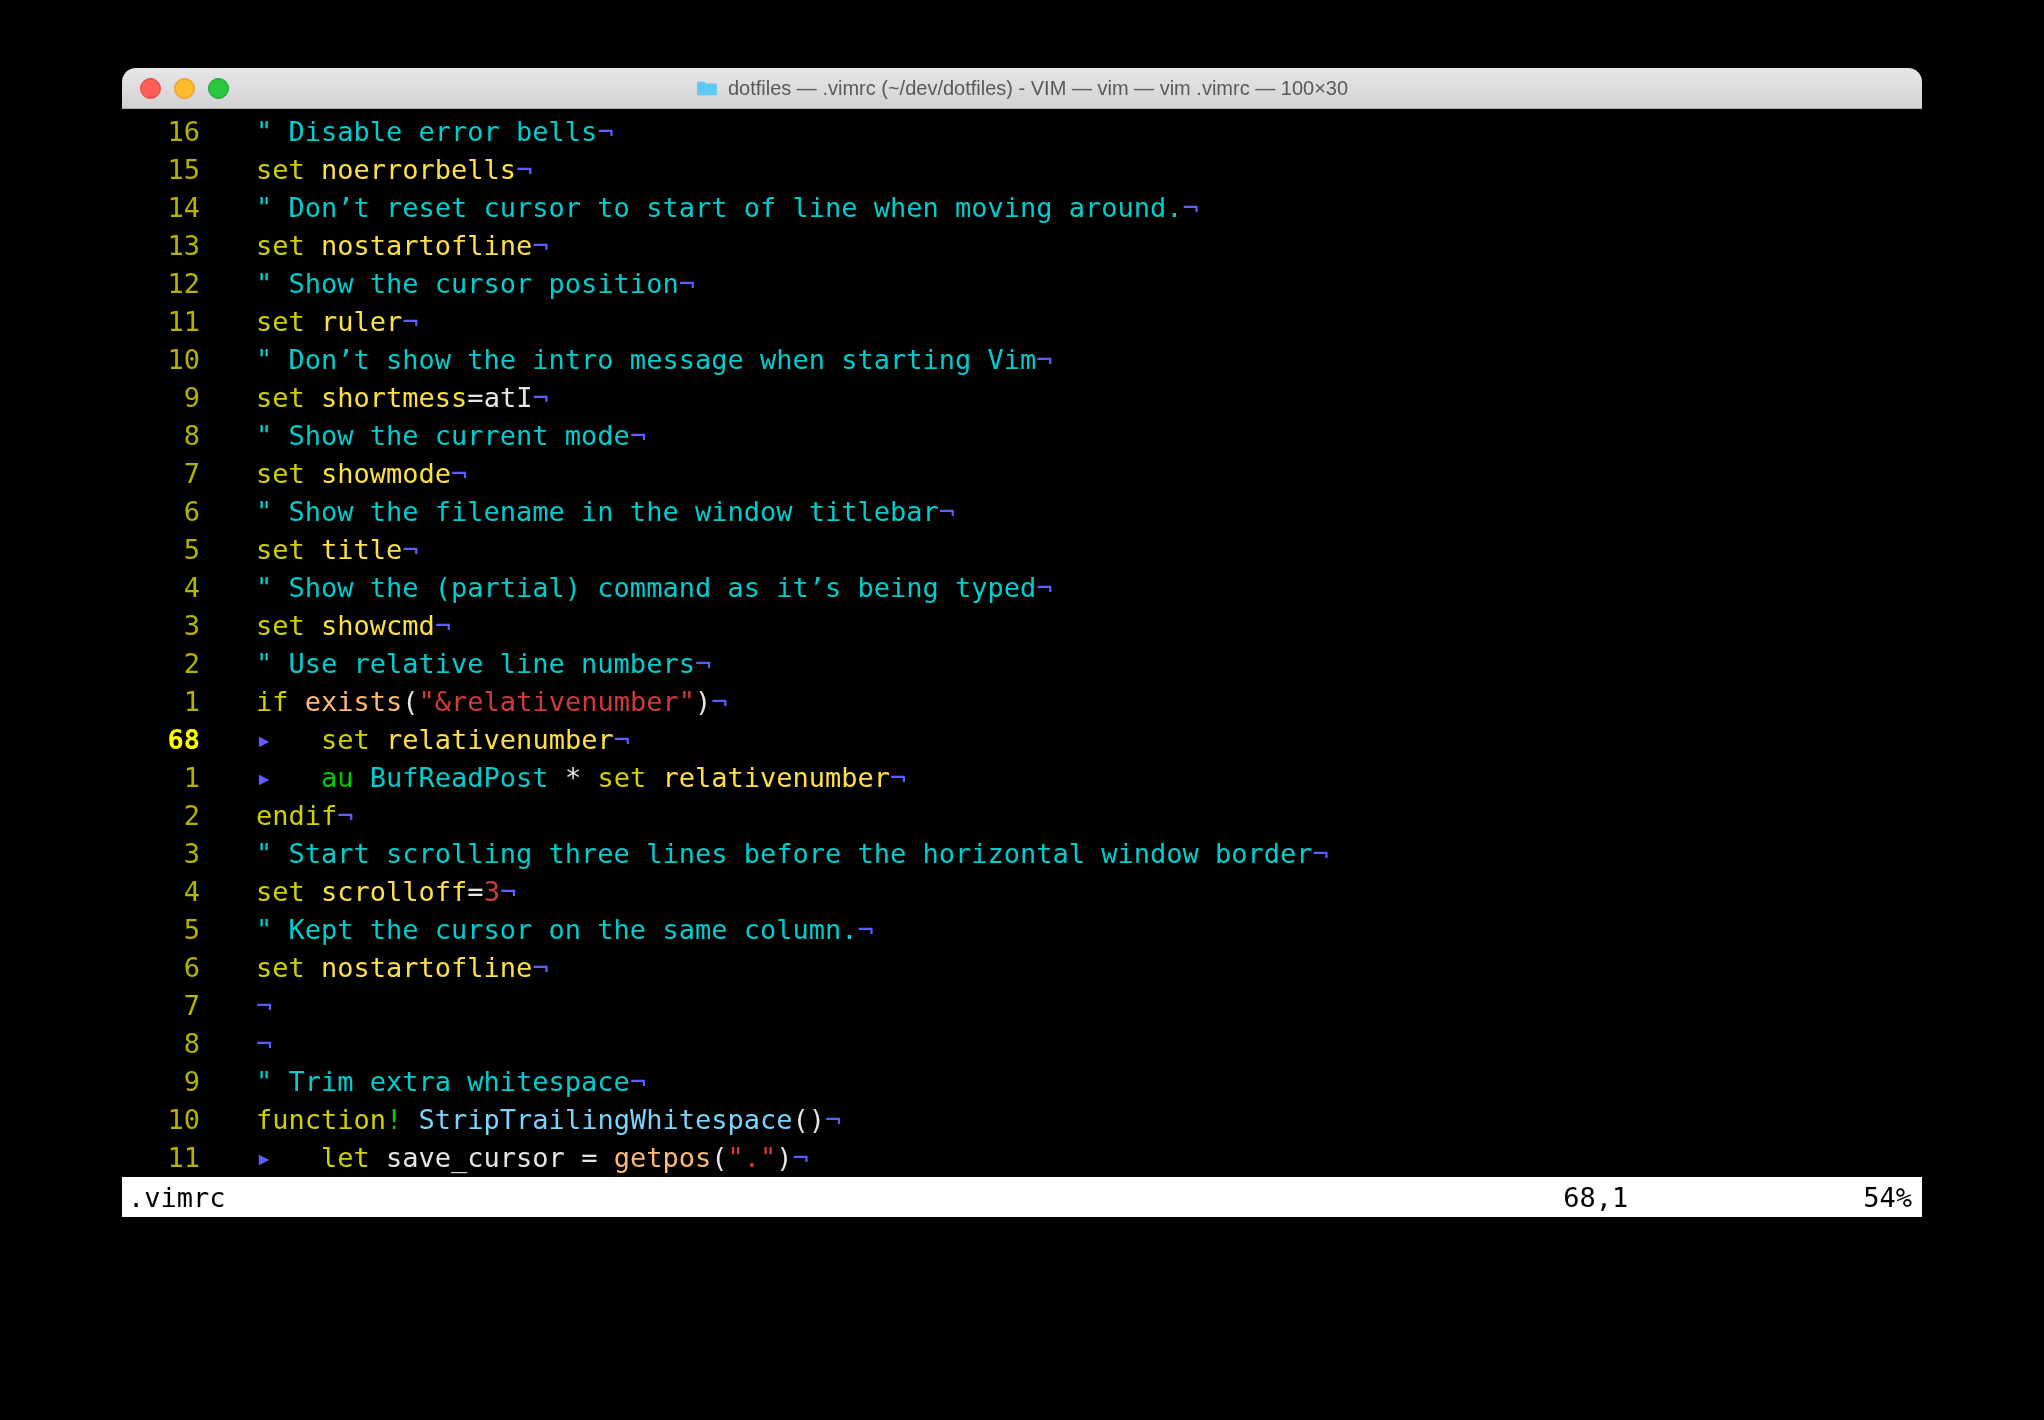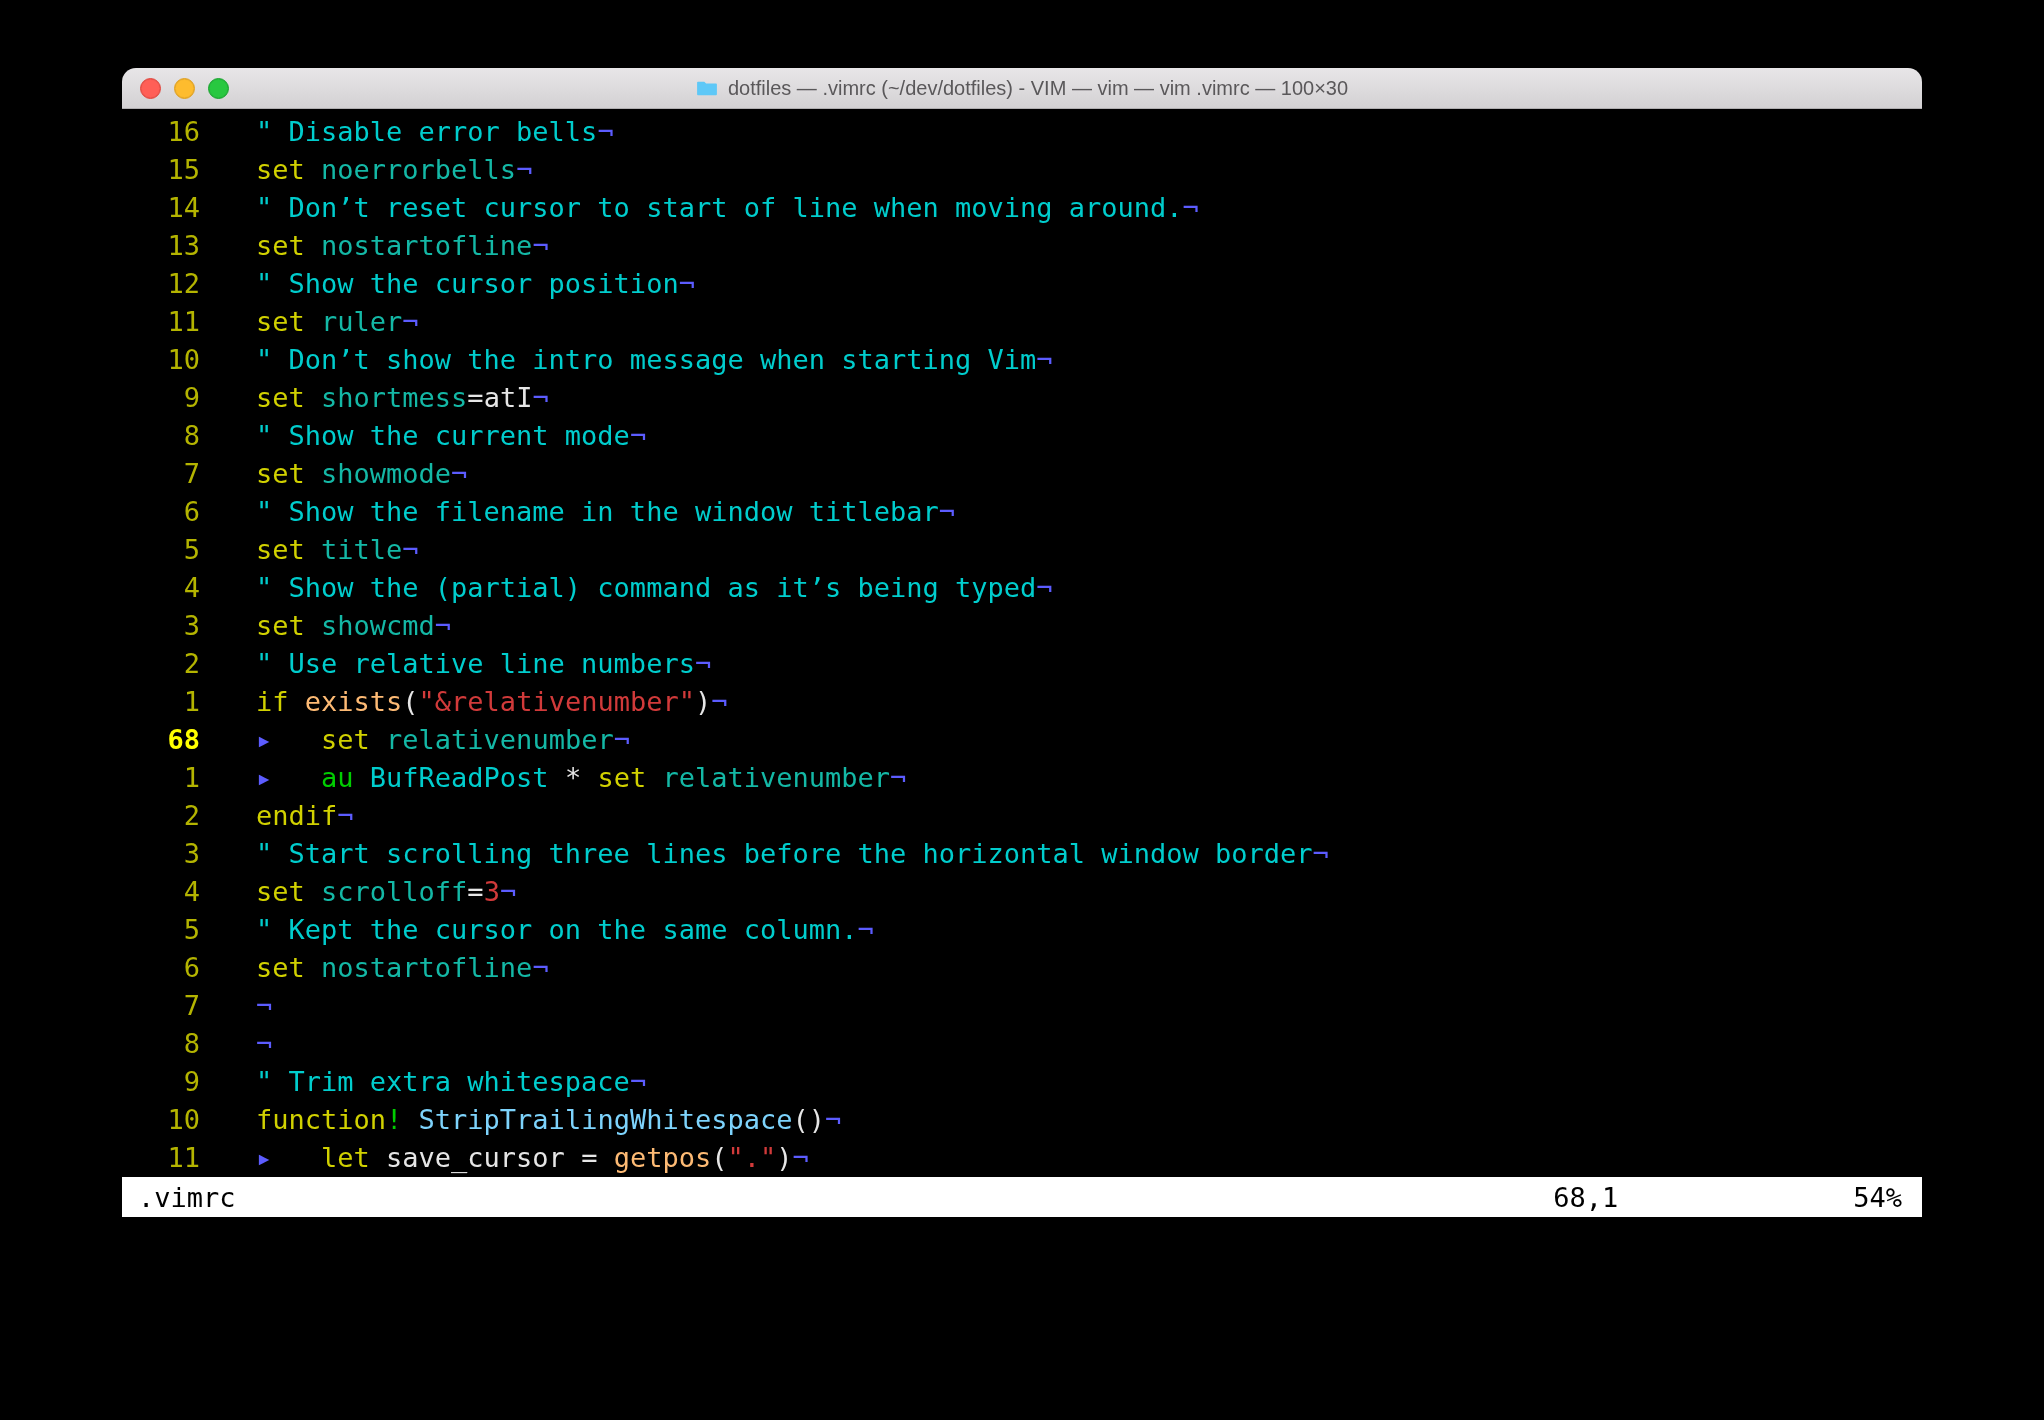--- a/index.html
+++ b/index.html
@@ -86,39 +86,39 @@
     padding-right: 10px;
     color: #b4b400;
     flex-shrink: 0;
   }
   .gutter.current {
     color: #ffff00;
     font-weight: bold;
   }
   .tok-comment { color: #00cdcd; }
   .tok-cmd     { color: #d1d100; }
-  .tok-opt     { color: #14b8a6; }
+  .tok-opt     { color: #fde047; }
   .tok-str     { color: #d13a3a; }
   .tok-func    { color: #fdba74; }
   .tok-ident   { color: #7dd3fc; }
   .tok-num     { color: #d13a3a; }
   .tok-normal  { color: #e6e6e6; }
   .tok-bang    { color: #00cd00; }
   .tok-au      { color: #00cd00; }
   .tok-star    { color: #00cdcd; }
   .eol-marker  { color: #5c5cff; }
   .tab-marker  { color: #5c5cff; }
   .status-bar {
     background: #ffffff;
     color: #000;
     display: flex;
     font-size: 27px;
     height: 40px;
     align-items: center;
-    padding: 0 16px;
+    padding: 0 6px;
     font-family: "Menlo","Consolas","DejaVu Sans Mono",monospace;
   }
   .status-file { flex: 1; }
   .status-pos  { width: 300px; text-align: left; }
   .status-pct  { text-align: right; padding-right: 4px; }
   .command-strip {
     height: 52px;
     background: #000;
   }
 </style>

